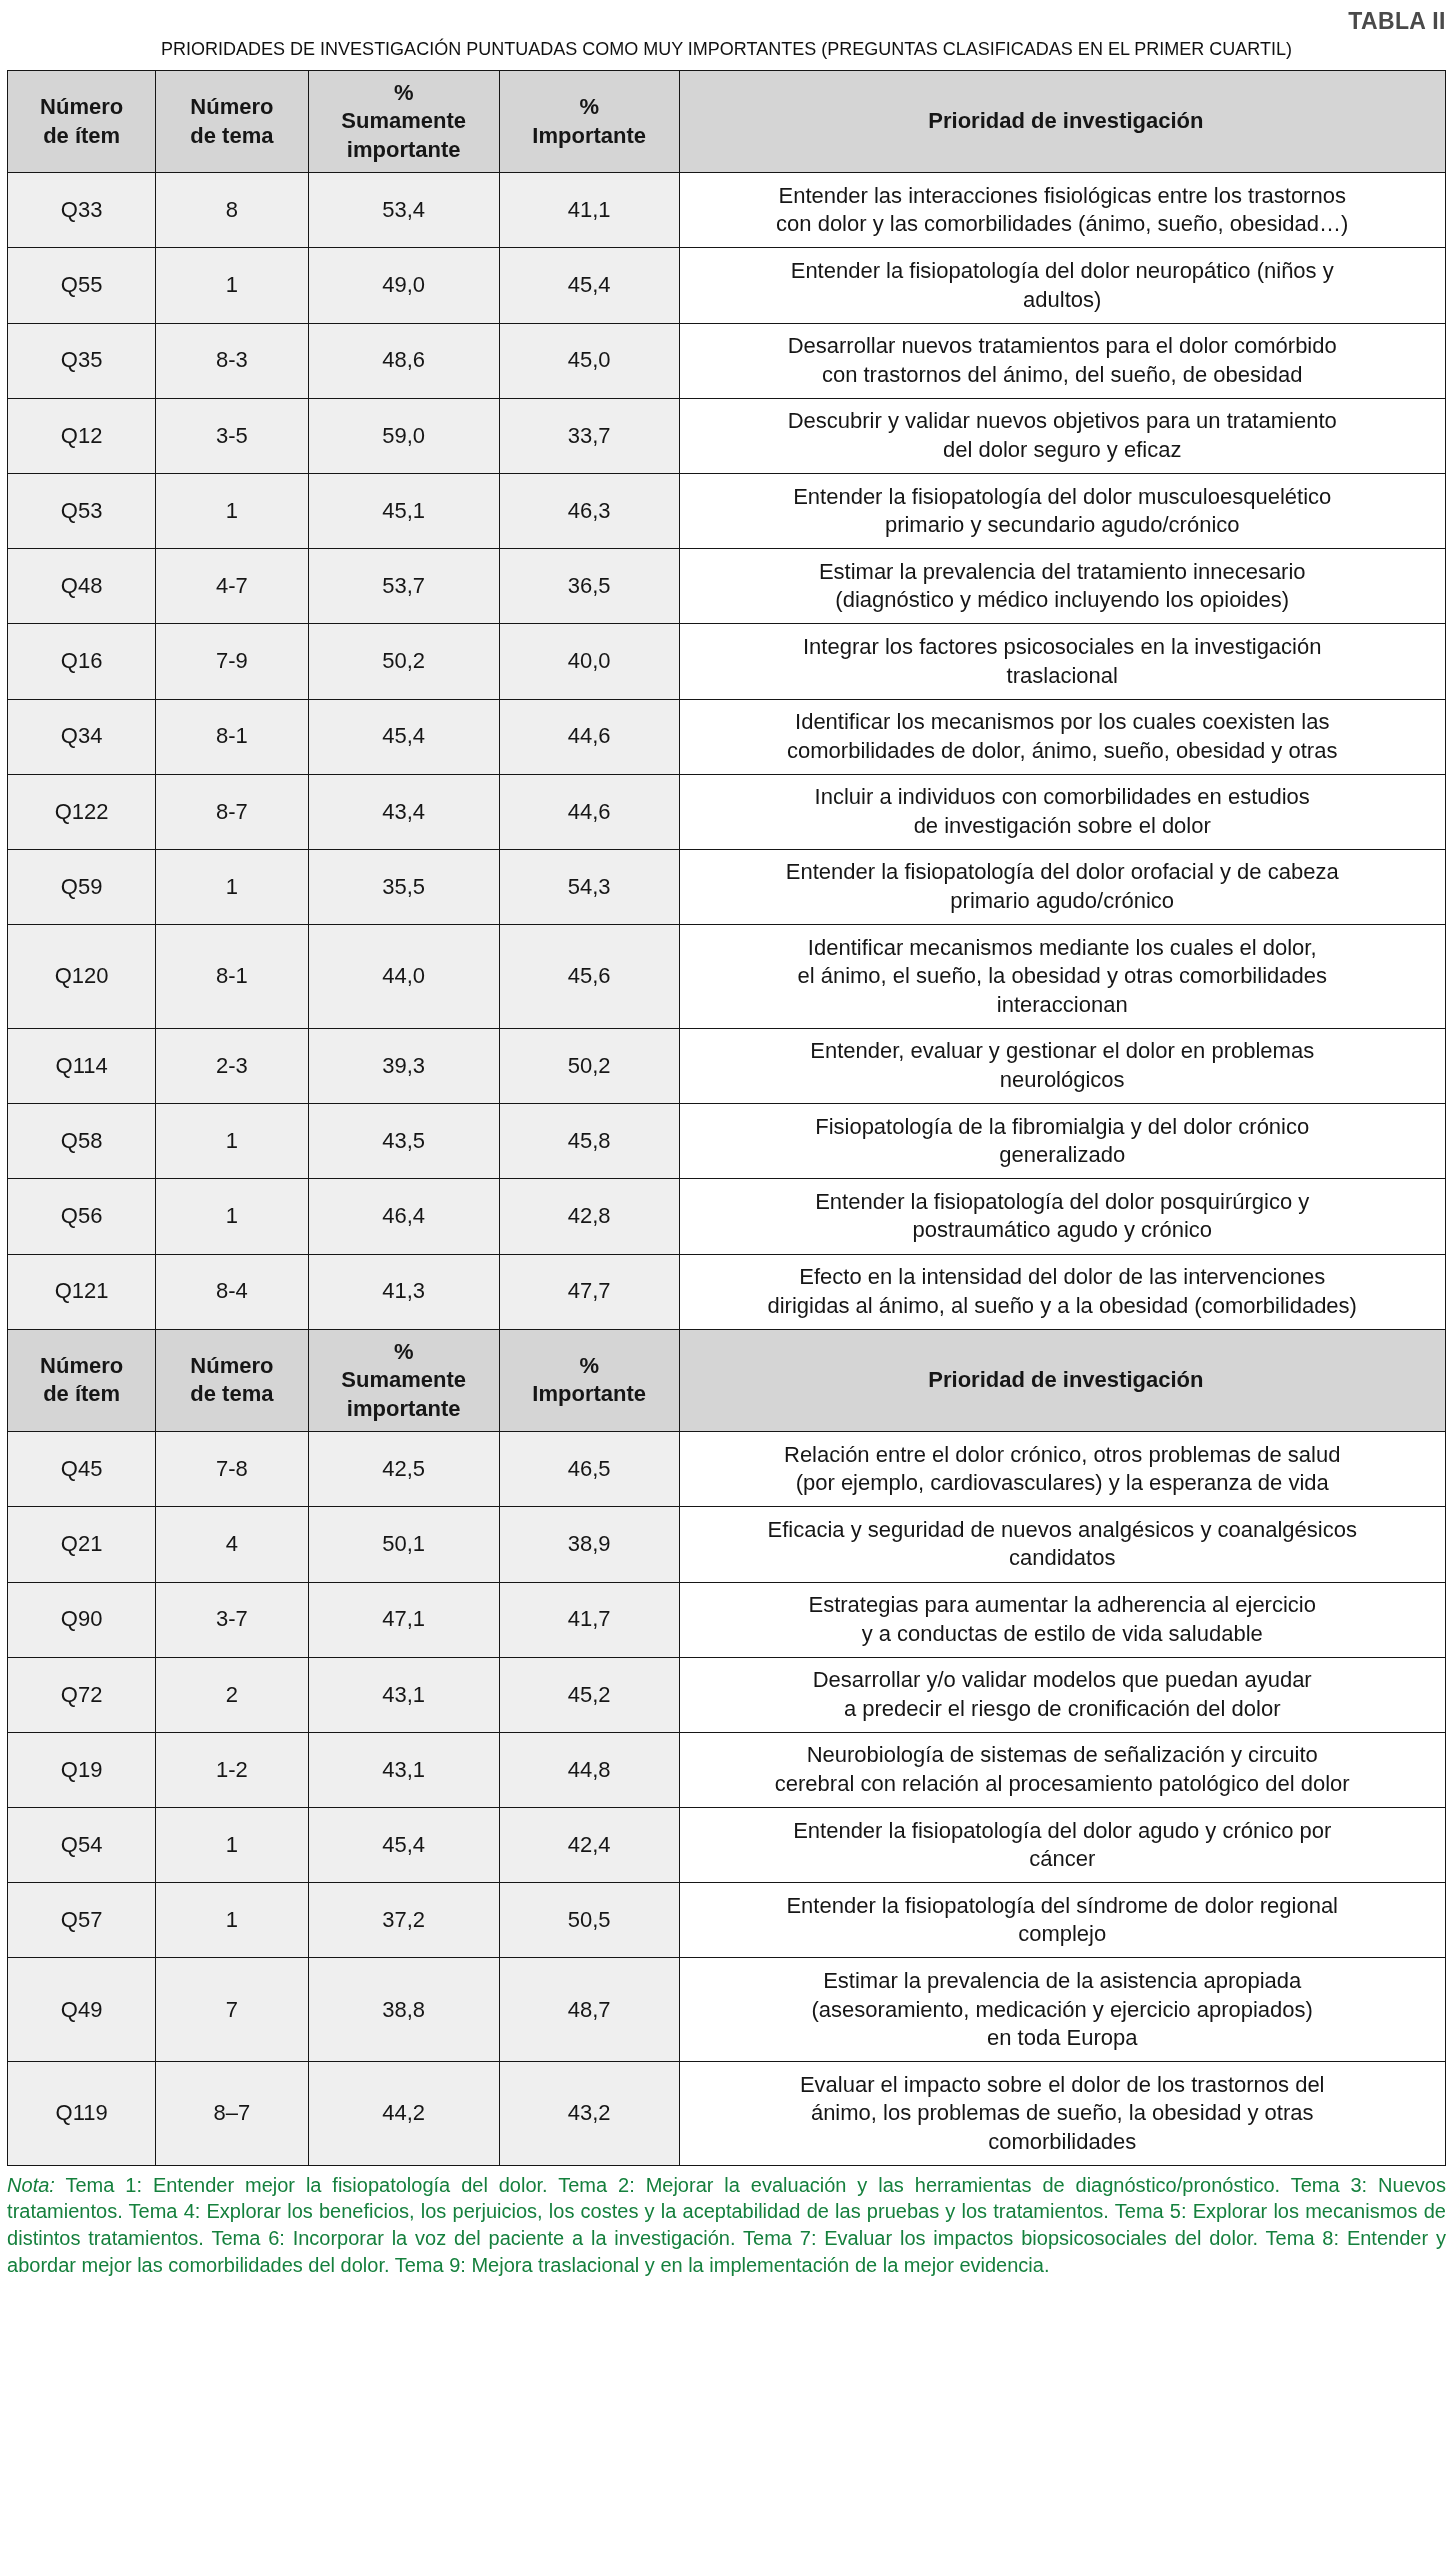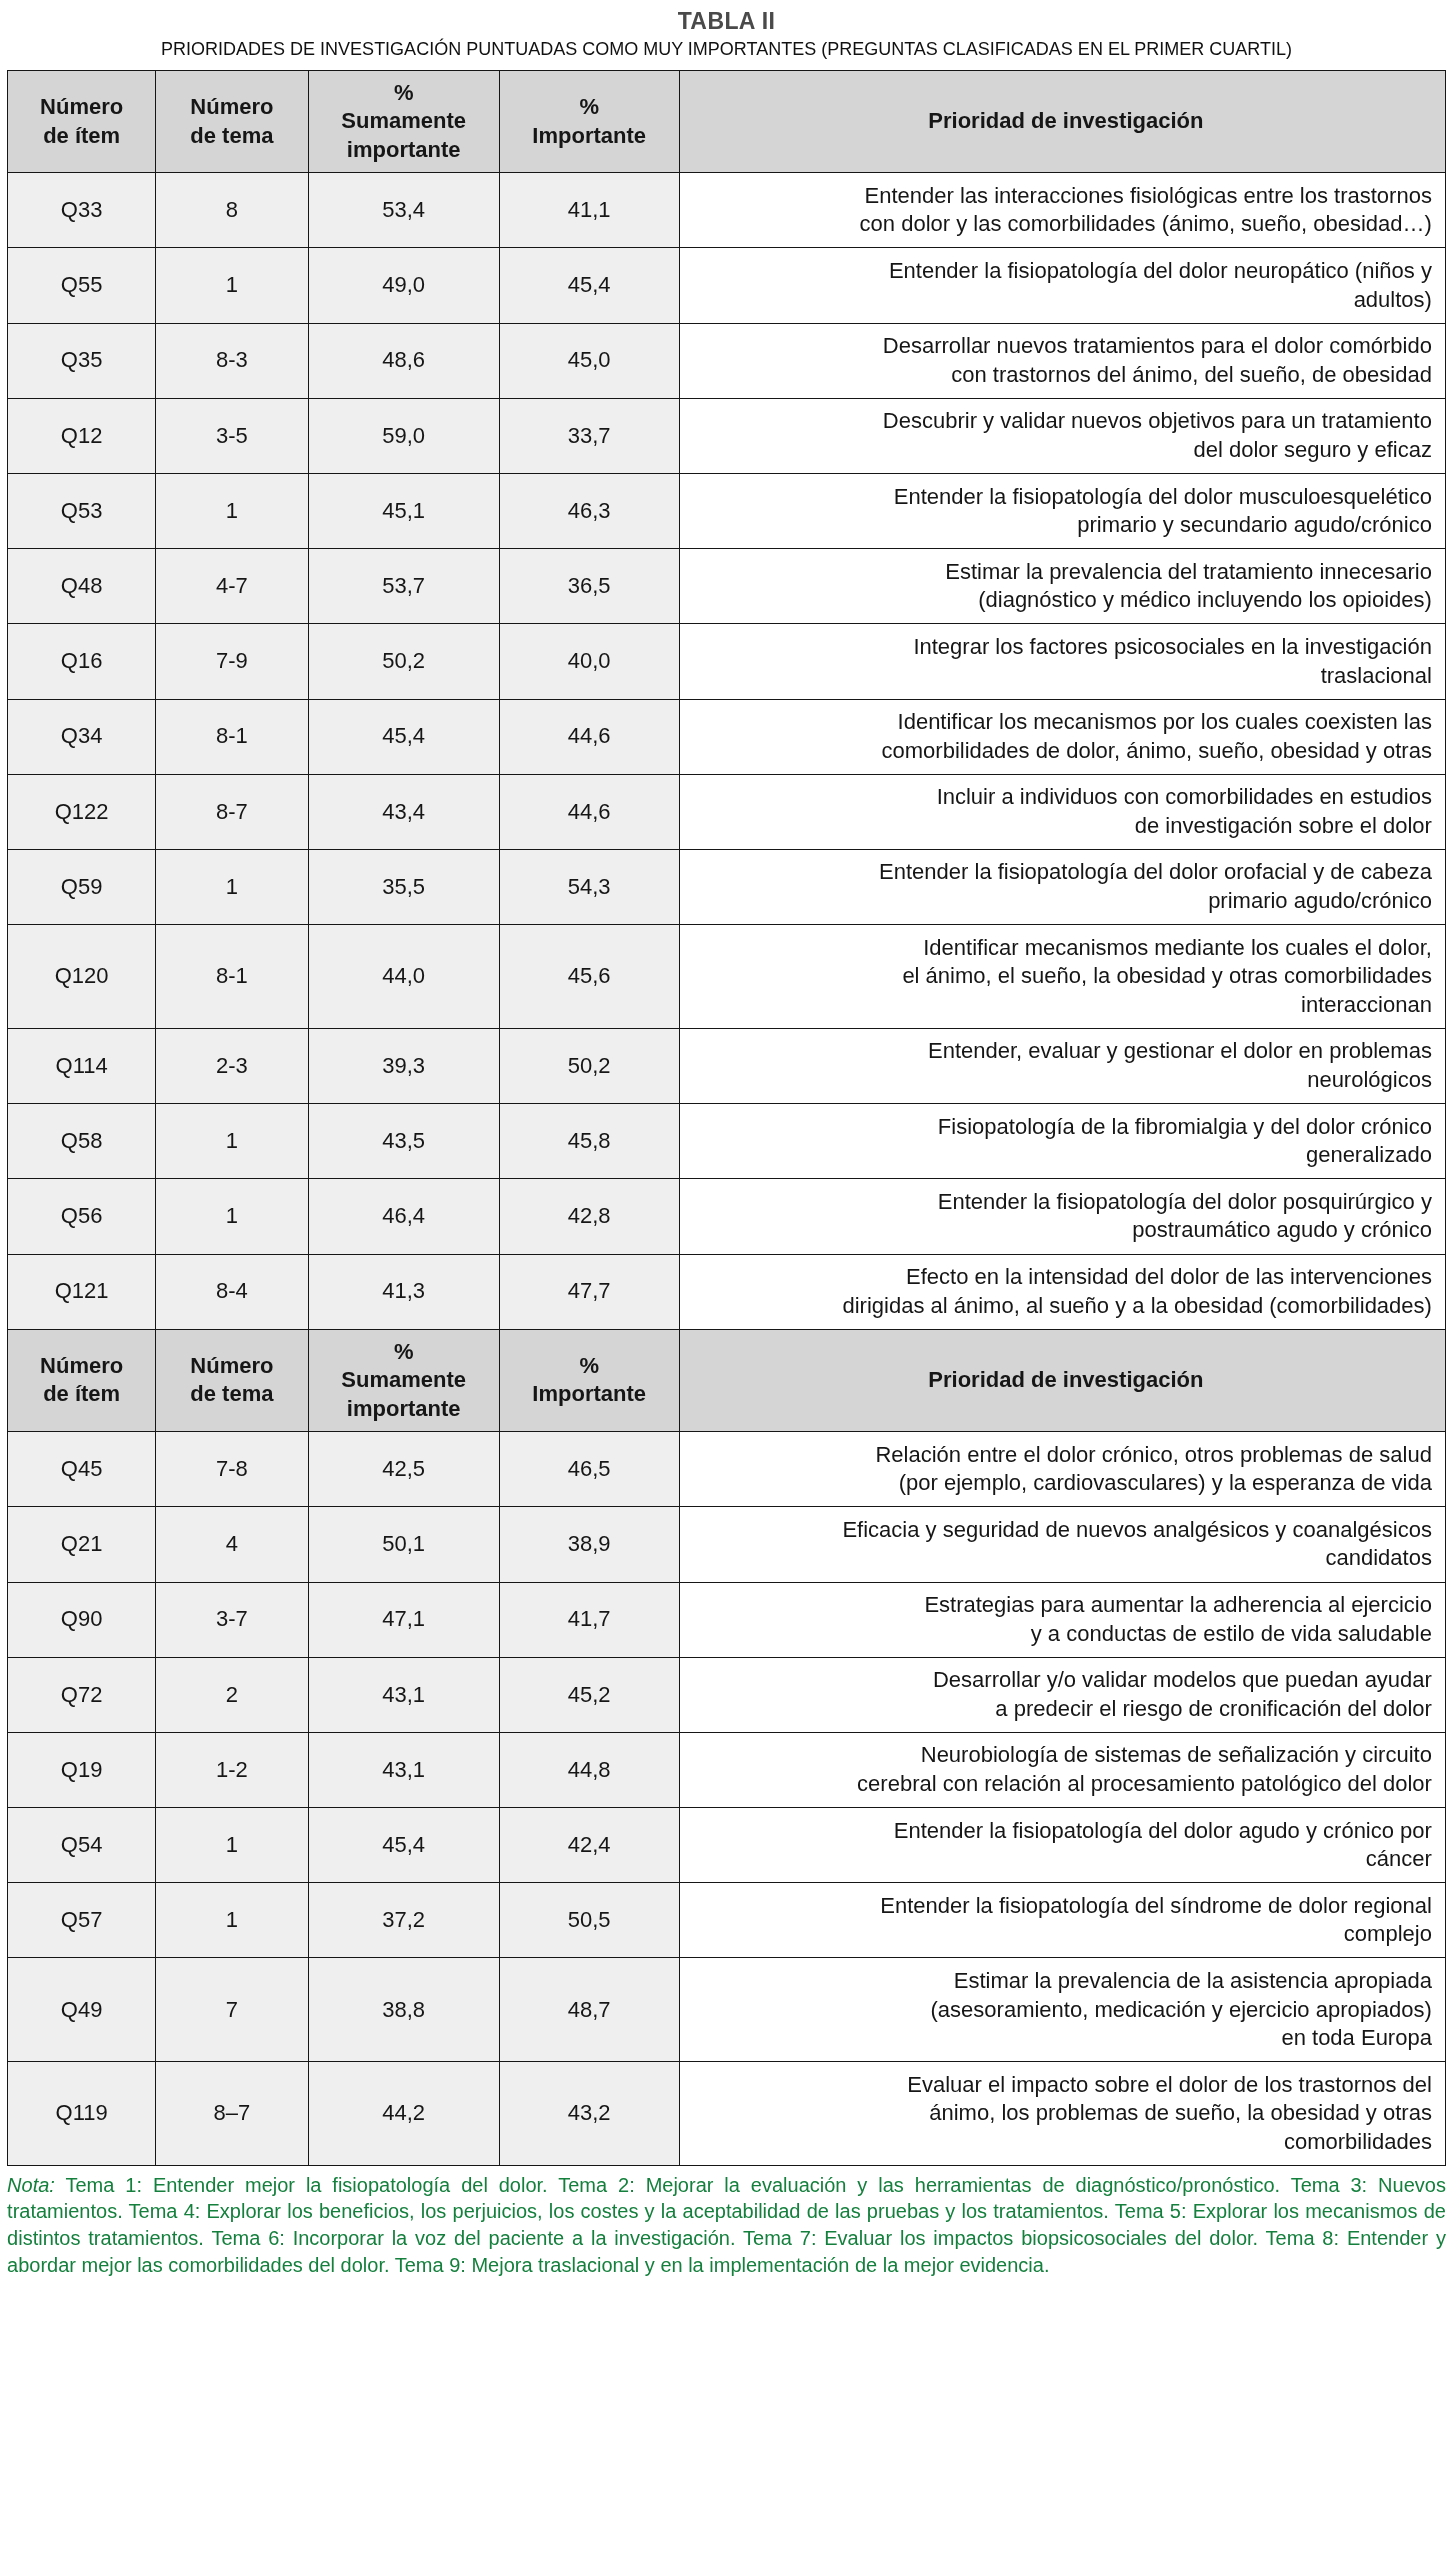--- a/index.html
+++ b/index.html
@@ -6,21 +6,21 @@
   html, body { margin: 0; padding: 0; background: #ffffff; }
   body {
     width: 1453px;
     font-family: "Liberation Sans", sans-serif;
     color: #1a1a1a;
     -webkit-font-smoothing: antialiased;
   }
   .page { padding: 7.1px 7.1px 11.4px 7.1px; }
 
   .title {
-    text-align: center;
+    text-align: right;
     font-size: 23px;
     font-weight: bold;
     color: #4a4a4a;
     letter-spacing: 0.4px;
     padding-top: 1.4px;
   }
   .subtitle {
     text-align: center;
     font-size: 18px;
     font-weight: normal;
@@ -61,21 +61,21 @@
     color: #161616;
   }
   td.num {
     background: #efefef;
     text-align: center;
     vertical-align: middle;
     padding: 10px 5.7px;
   }
   td.desc {
     background: #ffffff;
-    text-align: right;
+    text-align: center;
     vertical-align: middle;
     padding: 8.5px 13px;
     white-space: pre-line;
   }
 
   .note {
     font-size: 20px;
     line-height: 1.33;
     margin-top: 5.7px;
     text-align: justify;

